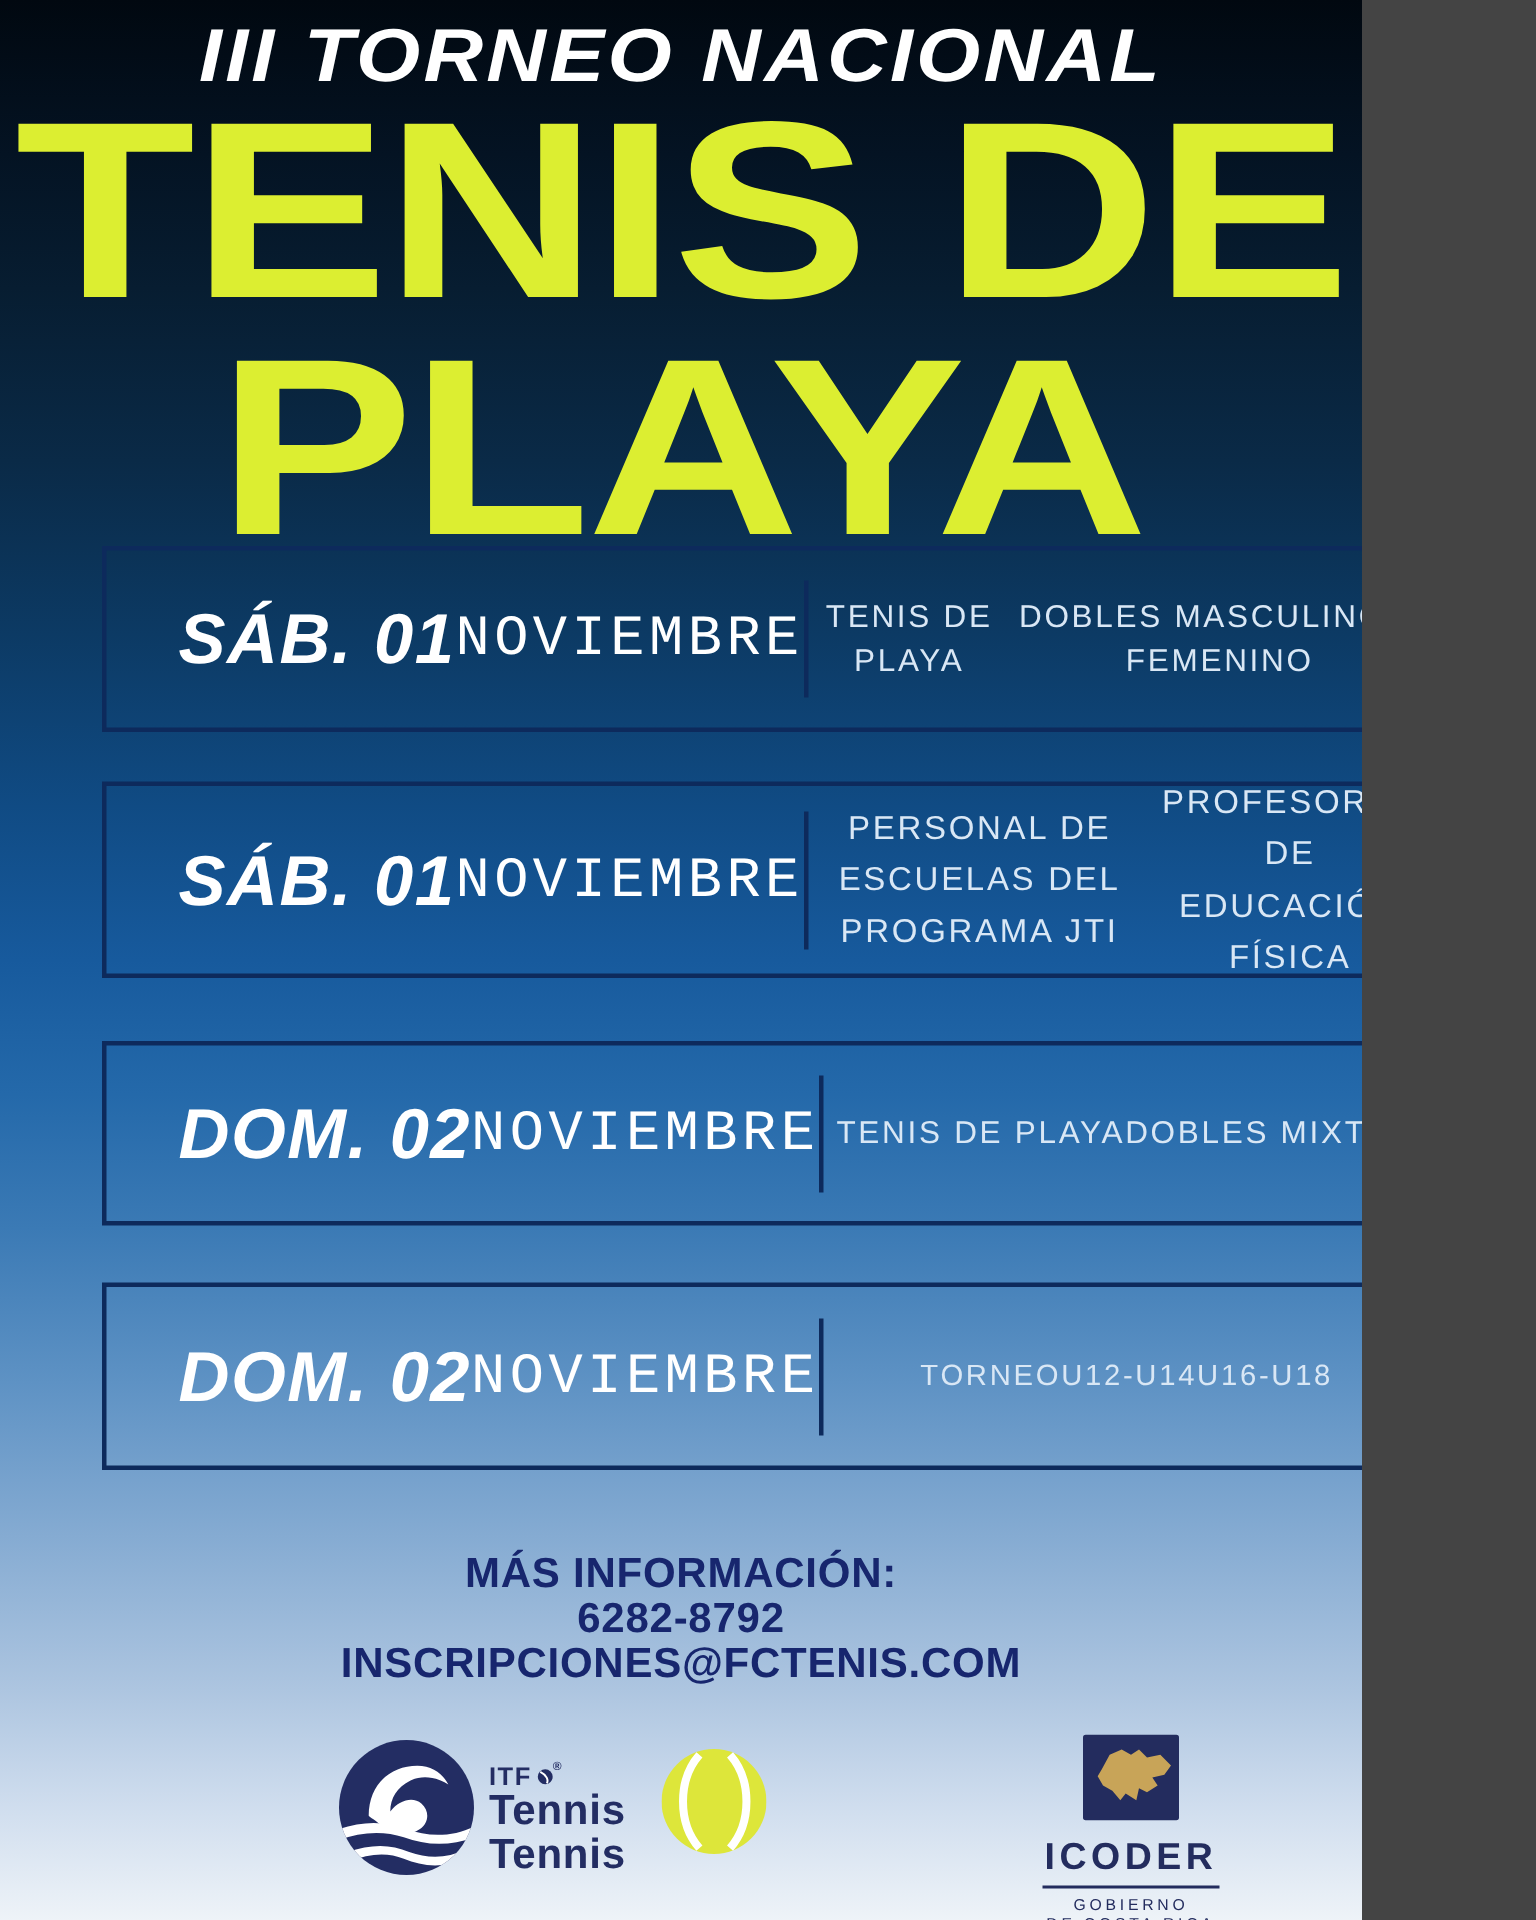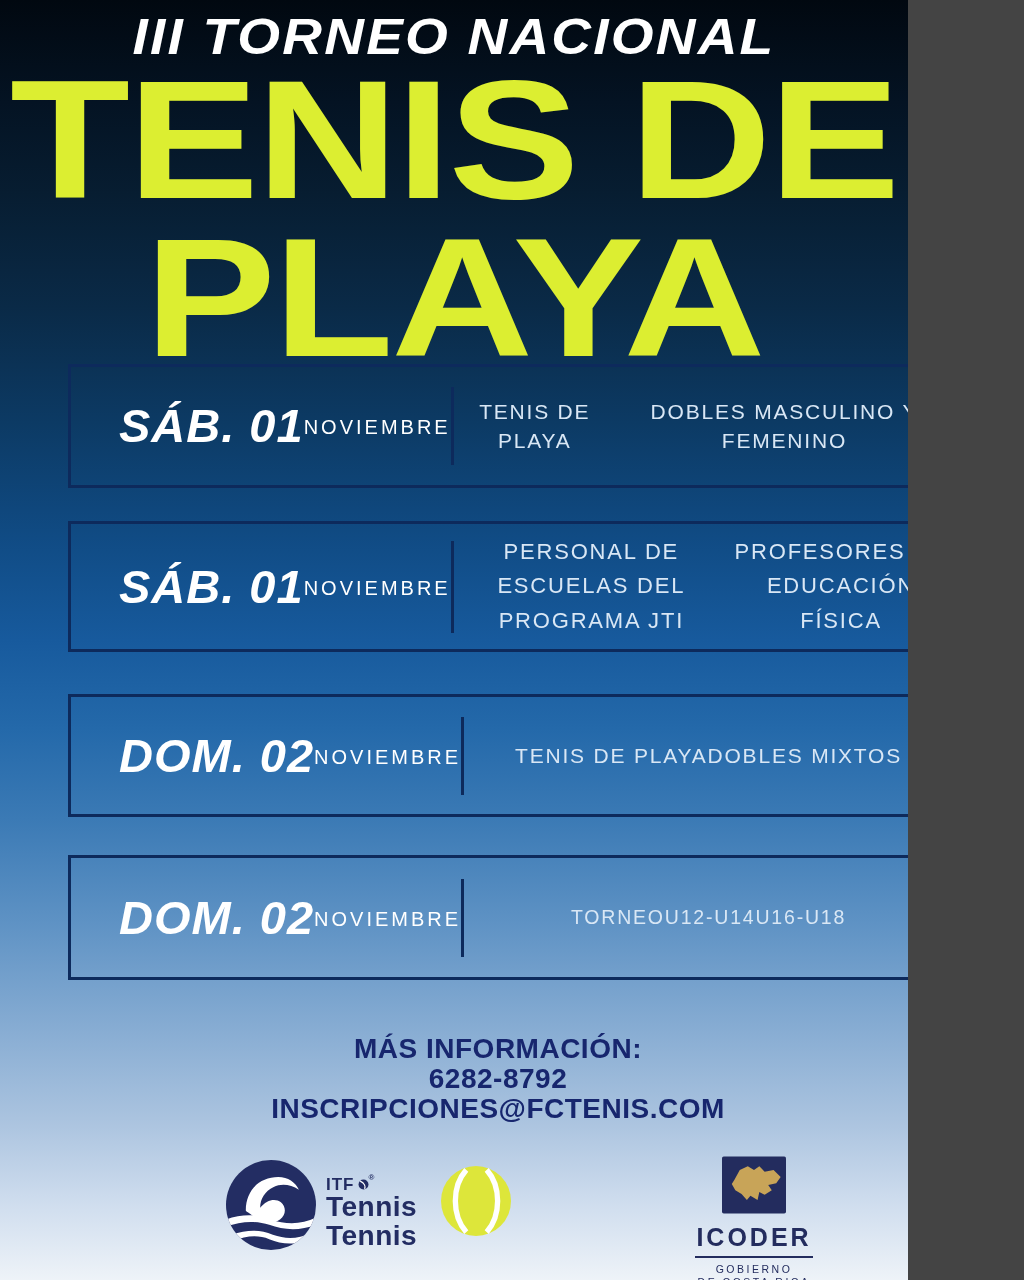--- a/index.html
+++ b/index.html
@@ -32,33 +32,33 @@
   }
   .b1{top:364px;height:124px;}
   .b2{top:521px;height:131px;}
   .b3{top:694px;height:123px;}
   .b4{top:855px;height:125px;}
   .date-col{
     flex:0 0 300px;display:flex;justify-content:center;
     align-items:center;padding-left:48px;box-sizing:content-box;color:#fff;
   }
   .day{font-size:47px;font-weight:800;font-style:italic;letter-spacing:1px;line-height:1.05;white-space:nowrap;}
-  .month{font-size:20px;font-weight:400;letter-spacing:3px;line-height:1.1;margin-top:2px;white-space:nowrap;}
+  .month{font-size:38px;font-weight:400;letter-spacing:3px;line-height:1.1;margin-top:2px;white-space:nowrap;font-family:Liberation Mono, monospace;}
   .vline{width:3px;background:#0d2a5c;align-self:center;height:78px;}
   .b2 .vline{height:92px;}
   .details{
     flex:1;display:flex;flex-direction:row;justify-content:center;align-items:center;
     color:#d9e7f5;font-size:21px;letter-spacing:1.8px;line-height:1.4;text-align:center;
   }
   .b2 .details{font-size:22px;line-height:1.55;}
   .b4 .details{font-size:19.5px;line-height:1.62;}
   
   .contact{
     position:absolute;top:1034px;left:0;width:100%;text-align:center;
-    color:#17266e;font-weight:800;font-size:28px;line-height:1.07;letter-spacing:.5px;padding-left:44px;
+    color:#17266e;font-weight:800;font-size:28px;line-height:1.07;letter-spacing:.5px;
   }
   
   .logo-itf{position:absolute;left:226px;top:1160px;display:flex;}
   .itf-text{margin-left:10px;margin-top:16px;color:#232d63;}
   .itf-small{display:flex;align-items:flex-start;font-size:17px;font-weight:800;letter-spacing:1px;line-height:1;}
   .itf-reg{font-size:8px;margin-top:-2px;}
   .itf-big{font-size:28px;font-weight:700;line-height:1.02;letter-spacing:.5px;}
   .logo-fct{position:absolute;left:437px;top:1152px;display:flex;align-items:flex-start;}
   .fct-letters{font-size:115px;font-weight:800;line-height:1;color:#1b67b0;letter-spacing:2px;}
   .fct-ball{margin-left:4px;margin-top:14px;}

